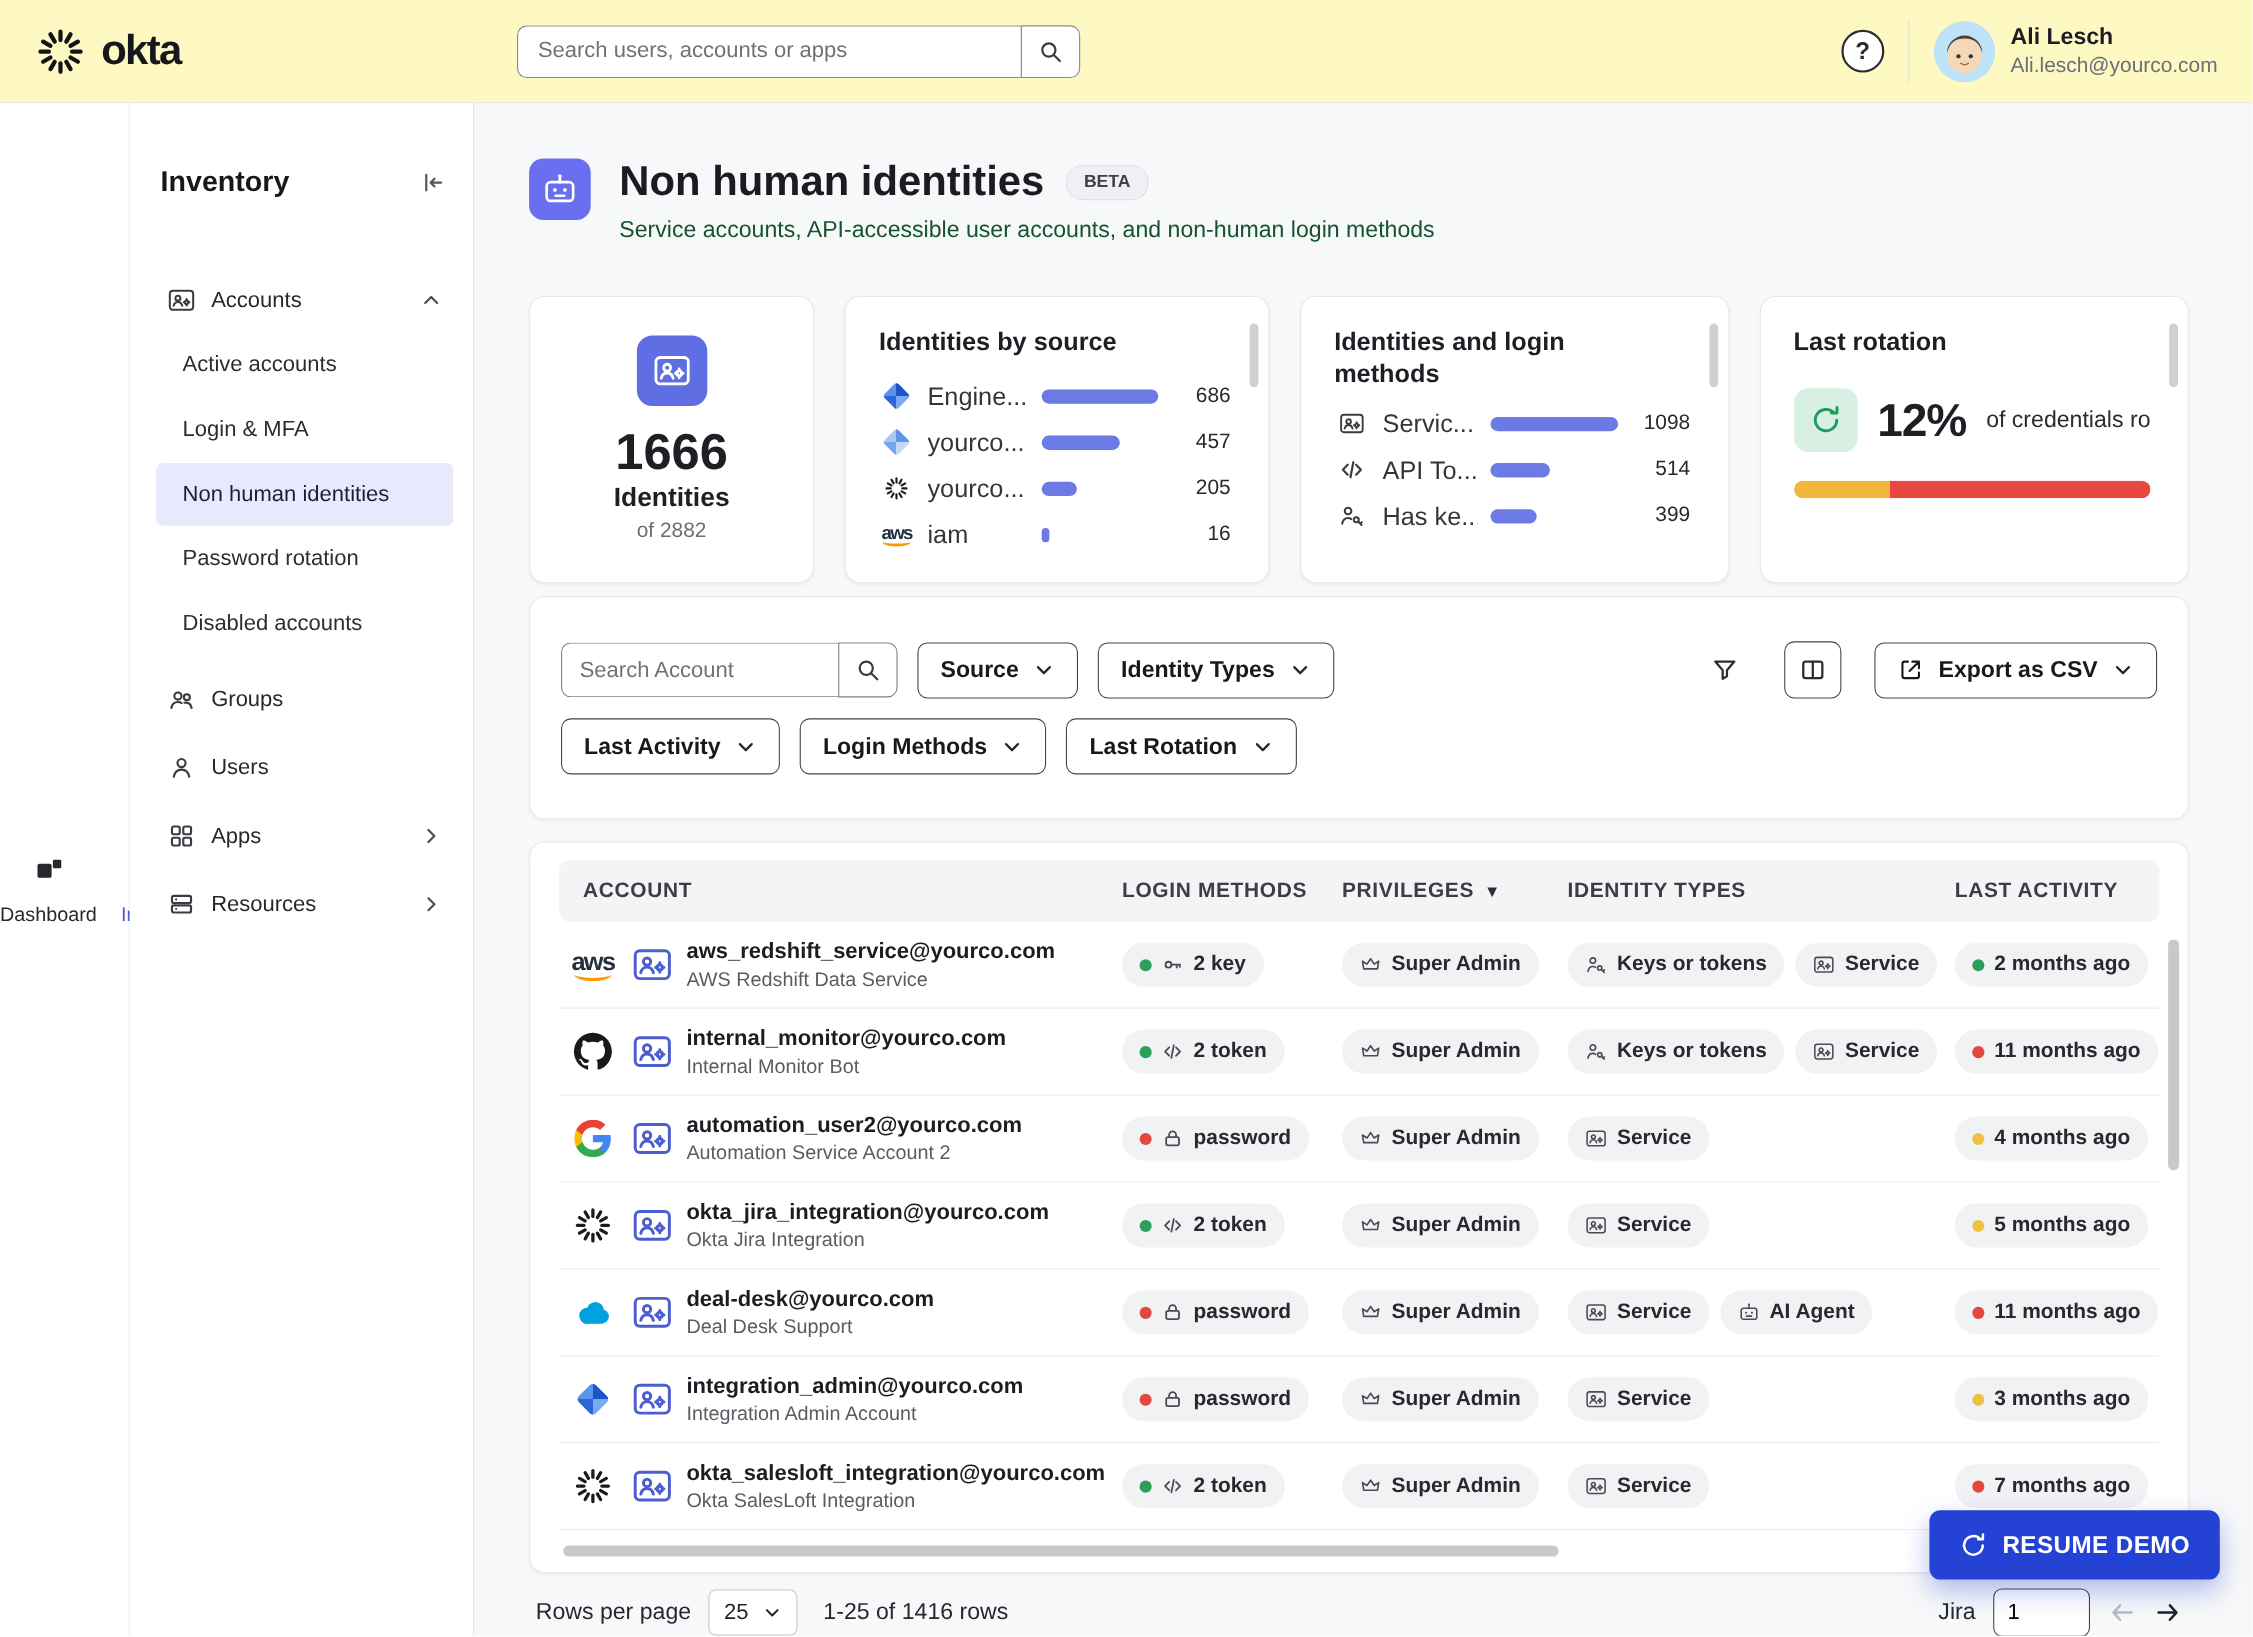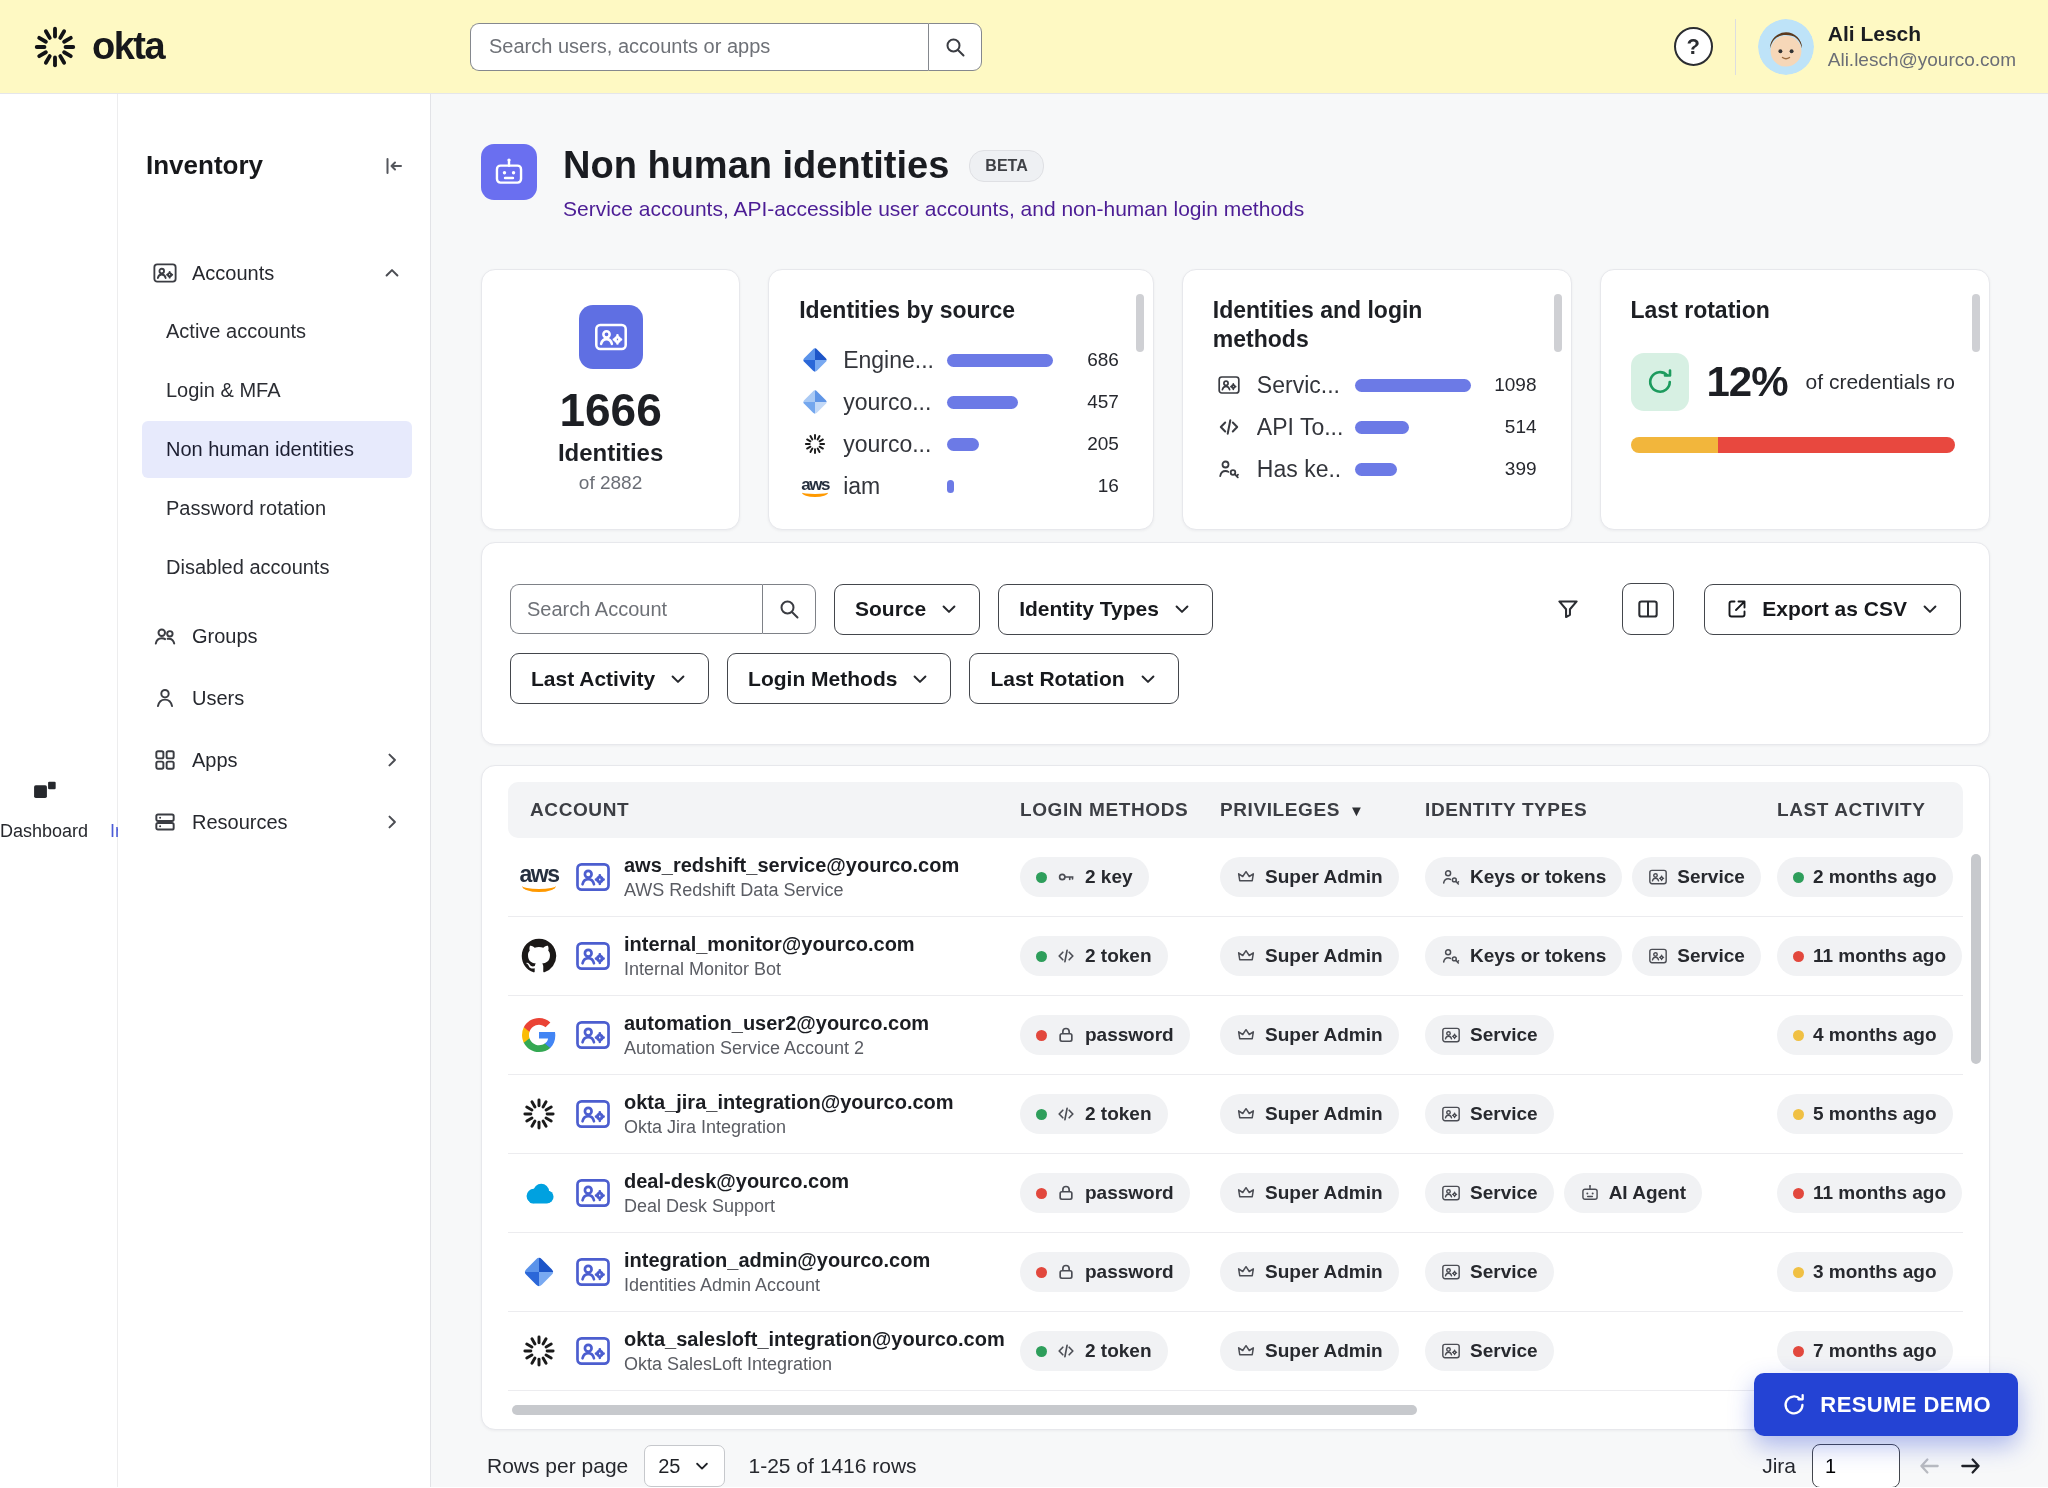--- a/index.html
+++ b/index.html
@@ -55,21 +55,21 @@
   .sb-child.selected{background:#e7eafc;color:#1c1e31;}
   .sb-group{margin-top:6px;}
 
   
   .main{flex:1;background:#f7f8f9;padding:50px 58px 0 50px;overflow:hidden;}
   .page-head{display:flex;align-items:flex-start;gap:26px;}
   .page-icon{width:56px;height:56px;border-radius:13px;background:#6a6ff0;color:#fff;display:flex;align-items:center;justify-content:center;flex:none;}
   .title-row{display:flex;align-items:center;gap:20px;}
   .page-title{font-size:38px;font-weight:600;color:#1a1c21;}
   .beta{font-size:16px;font-weight:600;color:#3f4146;background:#eef0f3;border:1px solid #dfe0e4;border-radius:15px;padding:6px 15px;}
-  .subtitle{font-size:21px;color:#4c1d95;margin-top:10px;}
+  .subtitle{font-size:21px;color:#14532d;margin-top:10px;}
 
   .stats{display:flex;gap:28px;margin-top:48px;}
   .card{background:#fff;border:1px solid #e7e8ec;border-radius:14px;box-shadow:0 1px 3px rgba(16,24,40,.05);position:relative;}
   .vscroll{position:absolute;top:24px;right:9px;width:8px;height:58px;background:#cfd0d4;border-radius:4px;cursor:pointer;}
   .c1{width:261px;height:261px;display:flex;flex-direction:column;align-items:center;justify-content:center;}
   .c1-icon{width:64px;height:64px;border-radius:14px;background:#5f6fe3;color:#fff;display:flex;align-items:center;justify-content:center;}
   .c1-num{font-size:46px;font-weight:700;margin-top:14px;}
   .c1-lab{font-size:24px;font-weight:700;margin-top:2px;}
   .c1-sub{font-size:19px;color:#6b6e76;margin-top:5px;}
   .c2{width:388px;height:261px;padding:26px 34px 22px 30px;}
@@ -1026,21 +1026,21 @@
                 <span class="gem"></span>
               </span>
             </span>
           <span class="badge-svc">
               <svg class="i38">
                 <use href="#i-svc"></use>
               </svg>
             </span>
           <div class="acct-txt">
             <div class="email">integration_admin@yourco.com</div>
-            <div class="aname">Identities Admin Account</div>
+            <div class="aname">Integration Admin Account</div>
           </div>
         </div>
         <div class="cell">
             <span class="pill">
               <span class="dot" style="background: rgb(226, 72, 61);"></span>
               <span class="pic">
                 <svg class="i20">
                   <use href="#i-lock"></use>
                 </svg>
               </span>

